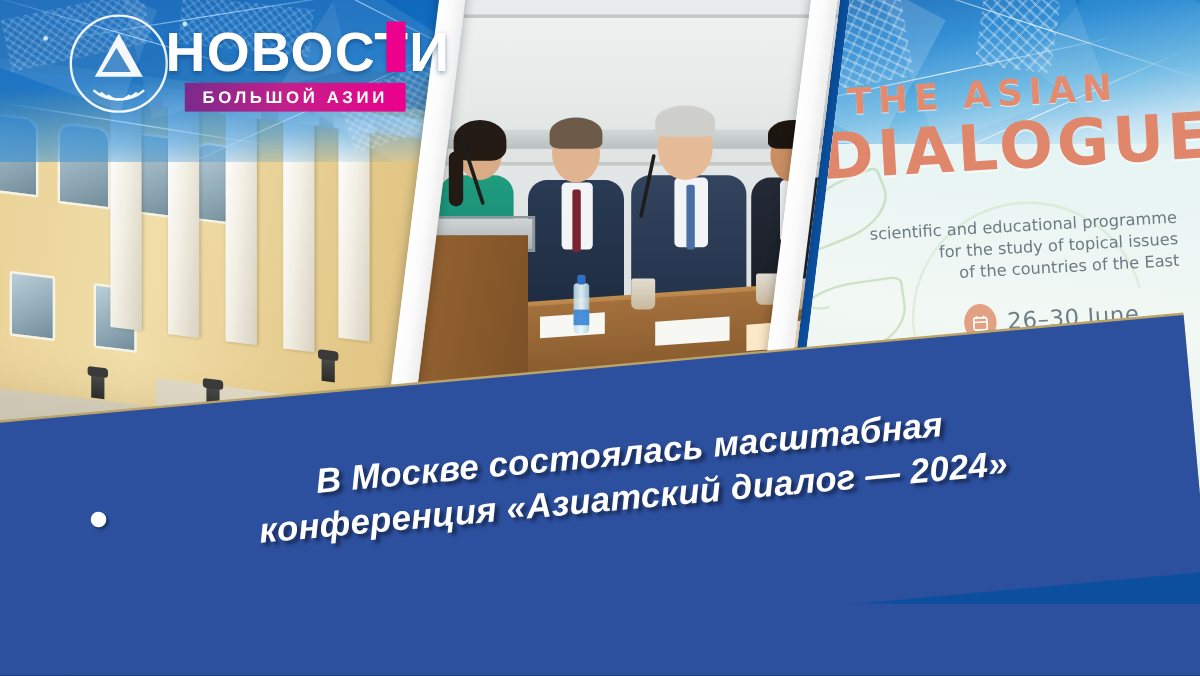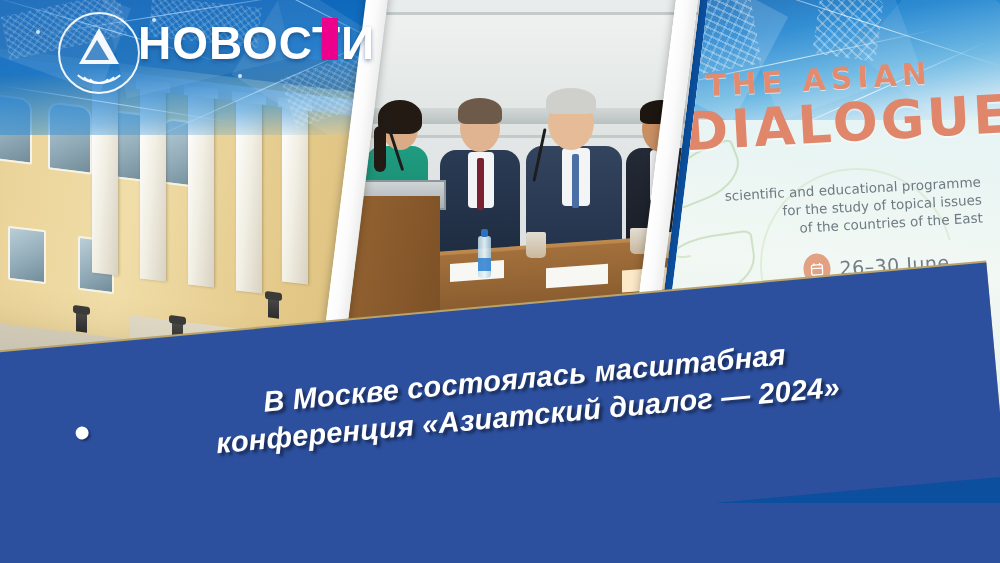--- a/index.html
+++ b/index.html
@@ -600,20 +600,23 @@
   <div id="logo-block">
     <div class="logo-mark">
       <span class="tri"></span>
       <span class="tri-in"></span>
       <span class="arc" style="left:9px;top:18px;width:56px;height:48px;"></span>
       <span class="arc" style="left:17px;top:30px;width:40px;height:36px;"></span>
       <span class="arc" style="left:25px;top:42px;width:24px;height:24px;"></span>
     </div>
     <div class="logo-news">НОВОСТИ</div>
     <div class="logo-accent"></div>
+    <div class="logo-ribbon">
+      <span>БОЛЬШОЙ АЗИИ</span>
+    </div>
   </div>
 
   <div id="banner"></div>
   <div id="banner-fill"></div>
 
   <div id="headline">
     <div class="bullet"></div>
     <div class="headline-text">
       <span>В Москве состоялась масштабная</span><br>
       <span>конференция «Азиатский диалог — 2024»</span>

